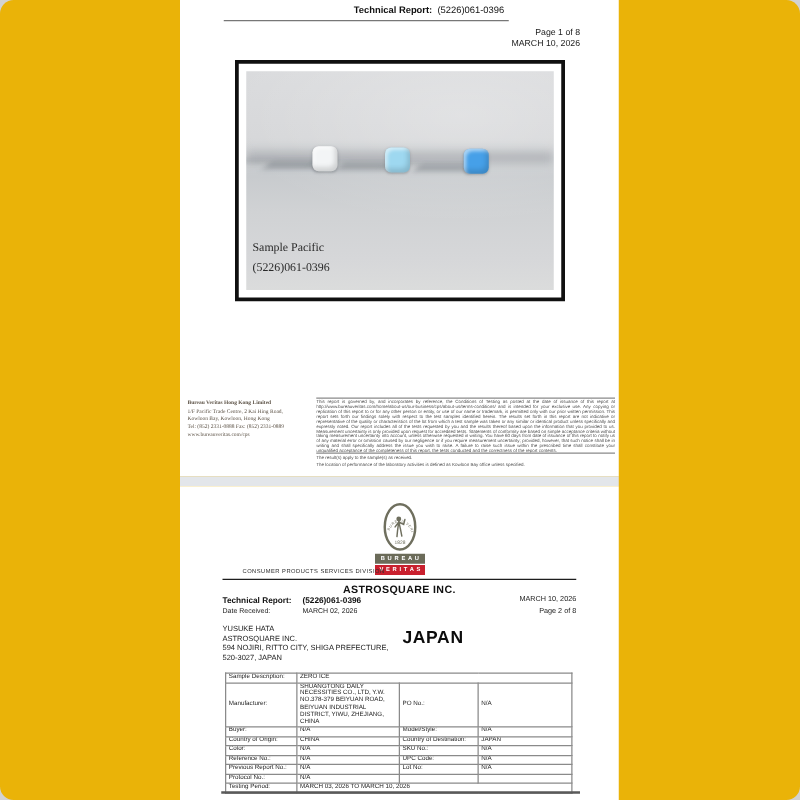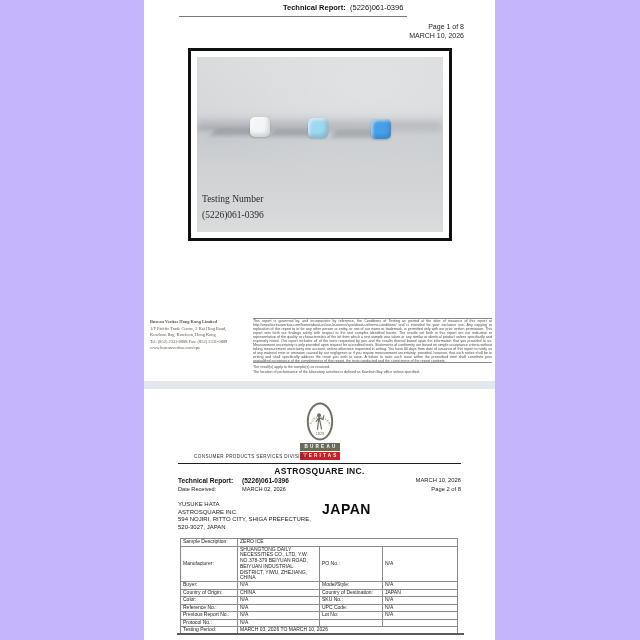--- a/index.html
+++ b/index.html
@@ -1,17 +1,17 @@
 <!DOCTYPE html>
 <html><head>
 <meta charset="utf-8">
 <style>
   html,body{margin:0;padding:0;}
   body{font-family:"Liberation Sans",sans-serif;background:#d2d2d2;}
-  .viewport{position:relative;width:640px;height:640px;background:#c4b5fd;overflow:hidden;}
+  .viewport{position:relative;width:640px;height:640px;background:#eab308;overflow:hidden;border-radius:11px;}
   .page{position:absolute;left:144px;width:351px;background:#ffffff;}
   .page1{top:0;height:381px;}
   .page-sep{position:absolute;left:144px;top:381px;width:351px;height:8px;background:#e3e6ea;}
   .page2{top:389px;height:251px;}
 
   
   .p1-title{position:absolute;left:139px;top:3px;font-size:7.5px;color:#111;white-space:nowrap;}
   .p1-title .b{font-weight:bold;}
   .p1-underline{position:absolute;left:35px;top:16px;width:228px;border-top:1px solid #777;}
   .p1-right{position:absolute;right:31px;font-size:7px;color:#222;text-align:right;white-space:nowrap;}
@@ -89,21 +89,21 @@
         <div class="streak t1"></div>
         <div class="streak t2"></div>
         <div class="streak t3"></div>
         <div class="cshadow s1"></div>
         <div class="cshadow s2"></div>
         <div class="cshadow s3"></div>
         <div class="cube c1" style="background-color: rgb(243, 245, 246);"></div>
         <div class="cube c2" style="background-color: rgb(158, 216, 240);"></div>
         <div class="cube c3" style="background-color: rgb(70, 160, 232);"></div>
         <div class="photo-caption">
-          <div>Testing Number</div>
+          <div>Sample Pacific</div>
           <div>(5226)061-0396</div>
         </div>
       </div>
     </div>
 
     <div class="f-left">
       <div class="f-left-inner">
         <div class="co">Bureau Veritas Hong Kong Limited</div>
         <div>1/F Pacific Trade Centre, 2 Kai Hing Road,</div>
         <div>Kowloon Bay, Kowloon, Hong Kong</div>

